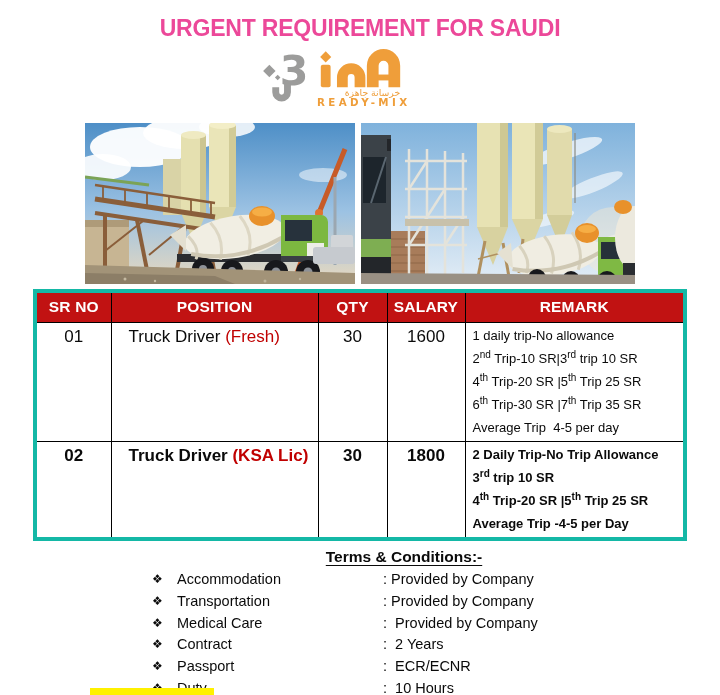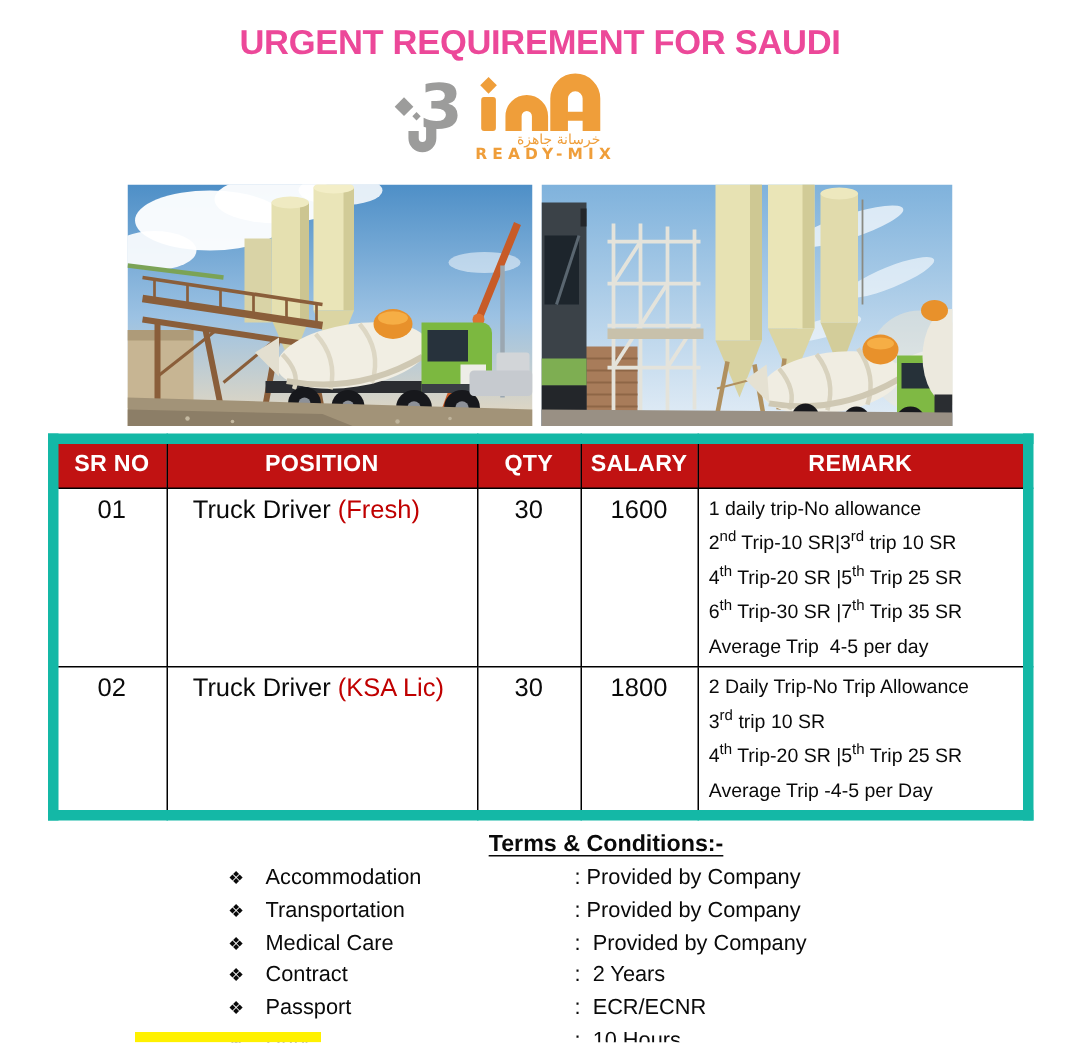--- a/index.html
+++ b/index.html
@@ -36,39 +36,39 @@
   .lg-orange-stroke{stroke:var(--orange);fill:none;}
   
   .photos{display:flex;justify-content:center;gap:6px;margin-top:16px;}
   .photo{display:block;}
   
   table.job-table{
     width:650px;
     margin:5px auto 0;
     border-collapse:collapse;
     table-layout:fixed;
-    border:7px solid #14b8a6;
+    border:4px solid #14b8a6;
   }
   .job-table th{
     background:var(--red);
     color:#fff;
     font-size:15.5px;
     font-weight:700;
     padding:5px 2px 6px;
     border:1.6px solid #000;
     text-align:center;
     letter-spacing:0.2px;
   }
   .job-table td{
     border:1.6px solid #000;
     vertical-align:top;
     background:#fff;
   }
   .job-table tbody tr:nth-child(1){height:115px;}
-  .job-table tbody tr:nth-child(2){height:95px;}
+  .job-table tbody tr:nth-child(2){height:95px;font-weight:bold;}
   td.c-num{text-align:center;font-size:17px;padding-top:4px;}
   td.c-pos{font-size:17px;padding:4px 2px 0 17px;}
   .red-text{color:var(--text-red);}
   td.c-remark{font-size:13px;line-height:23px;padding:1px 2px 2px 7px;}
   .rline{white-space:pre-wrap;}
   .rline sup{font-size:10px;line-height:0;}
   
   .terms{margin:7px 0 0 88px;}
   .terms-heading{
     font-size:15.5px;font-weight:700;

